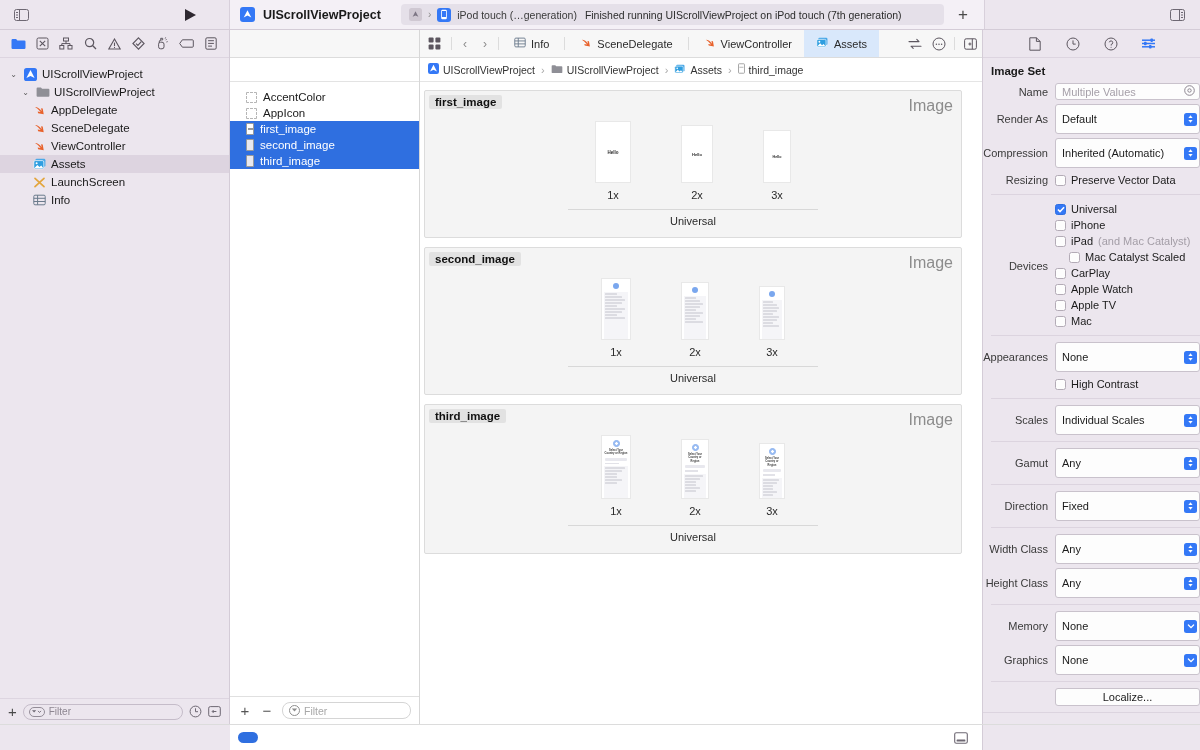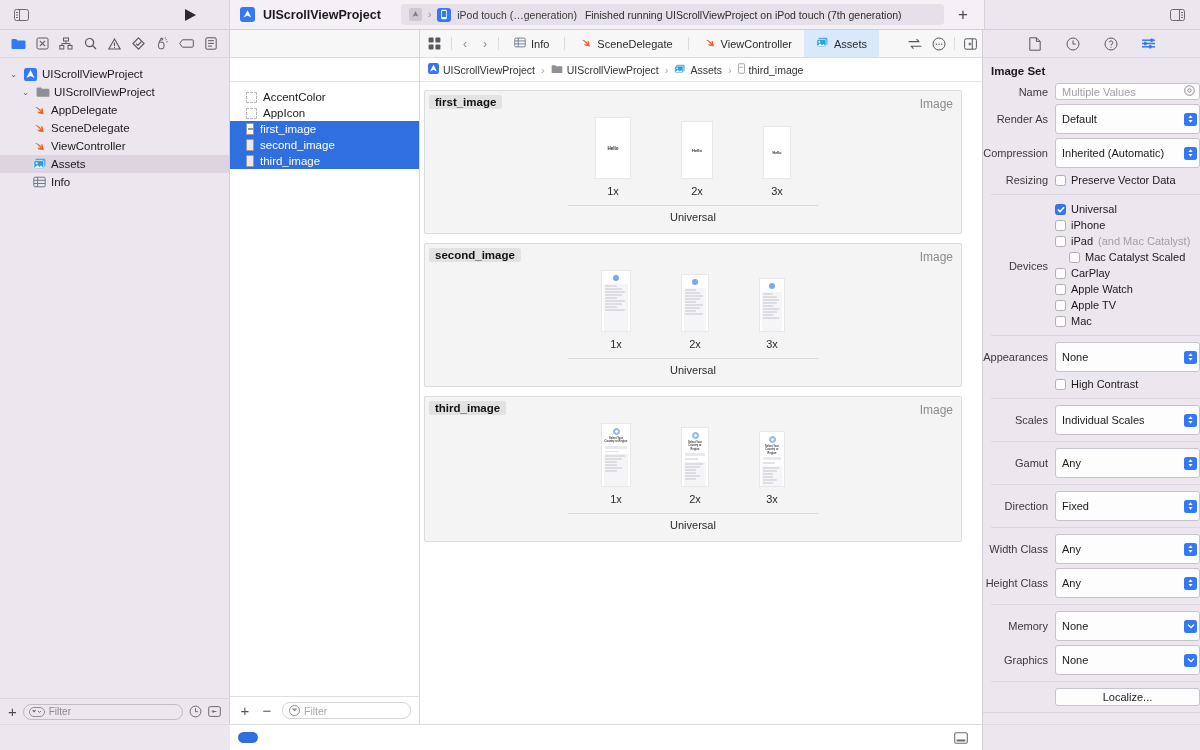--- a/index.html
+++ b/index.html
@@ -111,21 +111,21 @@
             display: flex; }
   .canvas-inner { width: 552px; margin-left: 0; display: flex; flex-direction: column; gap: 9px; }
   .imgset {
     border: 1px solid #dcdcdc; background: #f4f4f4; border-radius: 2px;
     position: relative; display: flex; flex-direction: column;
   }
   .is-header { display: flex; align-items: flex-start; justify-content: space-between;
                padding: 4px 8px 0 4px; }
   .is-name { background: #e2e2e2; border-radius: 2px; padding: 1px 6px;
              font-size: 11.5px; font-weight: 700; color: #111; }
-  .is-kind { font-size: 12px; color: #8c8c8c; padding-top: 2px; }
+  .is-kind { font-size: 16px; color: #8c8c8c; padding-top: 2px; }
   .is-body { display: flex; flex-direction: column; align-items: center;
              padding: 6px 0 10px; }
   .slots { display: flex; gap: 50px; align-items: flex-end; }
   .slot { display: flex; flex-direction: column; align-items: center; gap: 6px; }
   .thumb { background: #ffffff; border: 1px solid #e8e8e8; position: relative; overflow: hidden; }
   .slot-label { font-size: 11px; color: #2a2a2a; }
   .is-rule { width: 250px; height: 1px; background: #d8d8d8; margin: 8px 0 5px; }
   .is-univ { font-size: 11px; color: #2a2a2a; }
 
   
@@ -376,20 +376,28 @@
             <svg width="14" height="12" viewBox="0 0 14 12">
                 <rect x="2.4" y="0.8" width="10" height="8" rx="1.4" fill="#4aa8e8"></rect>
                 <rect x="0.8" y="2.6" width="10" height="8.2" rx="1.4" fill="#2f9ee0" stroke="#fff" stroke-width="0.7"></rect>
                 <circle cx="3.6" cy="5.2" r="1" fill="#fff"></circle>
                 <path d="M1.4 10 L4.4 6.9 L6.5 9.1 L8.2 7.6 L10.2 10 Z" fill="#fff"></path>
               </svg>
           </span>
           <span>Assets</span>
         </div>
 
+        <div class="tree-row" style="padding-left:32px;">
+          <span class="ti">
+            <svg width="13" height="13" viewBox="0 0 13 13">
+                <path d="M2 2.4 L11 10.6 M11 2.4 L2 10.6" stroke="#e3a53c" stroke-width="1.7" stroke-linecap="round"></path>
+              </svg>
+          </span>
+          <span>LaunchScreen</span>
+        </div>
 
         <div class="tree-row" style="padding-left:32px;">
           <span class="ti">
             <svg width="13" height="12" viewBox="0 0 13 12">
                 <rect x="0.8" y="1.2" width="11.4" height="9.6" rx="1.2" fill="none" stroke="#6b7b8c" stroke-width="1"></rect>
                 <line x1="0.8" y1="4.3" x2="12.2" y2="4.3" stroke="#6b7b8c"></line>
                 <line x1="0.8" y1="7.5" x2="12.2" y2="7.5" stroke="#6b7b8c"></line>
                 <line x1="4.6" y1="1.2" x2="4.6" y2="10.8" stroke="#6b7b8c"></line>
               </svg>
           </span>

